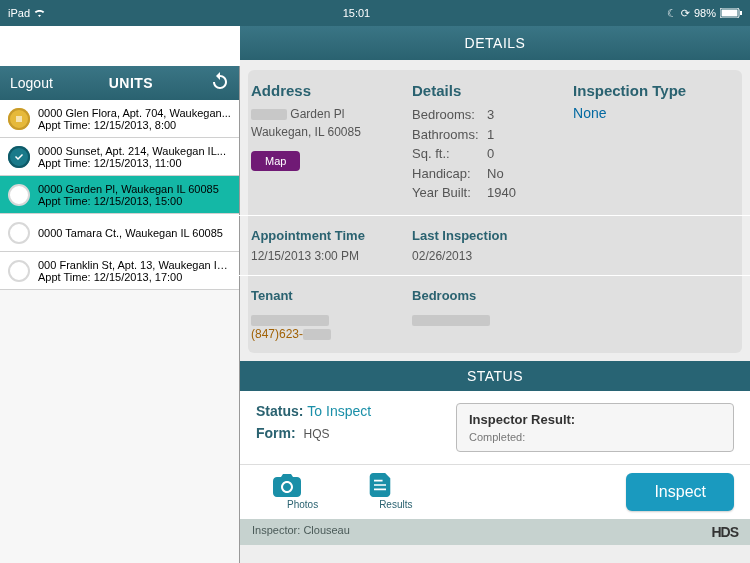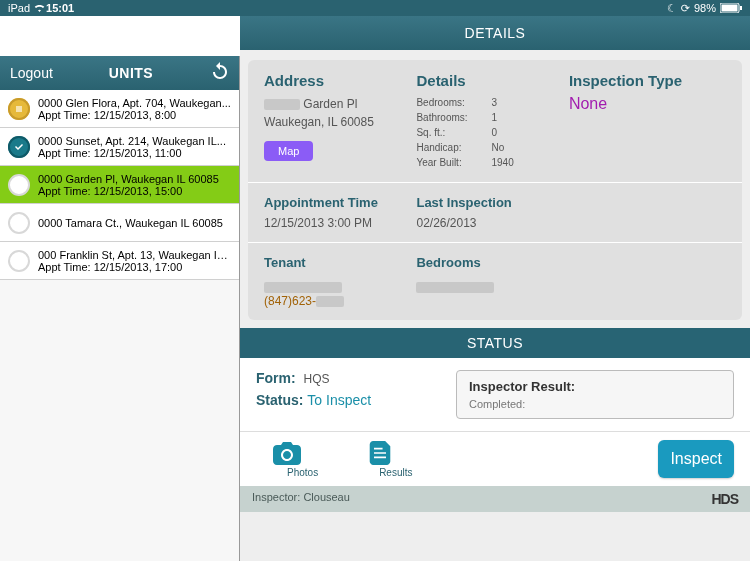--- a/index.html
+++ b/index.html
@@ -1,57 +1,57 @@
 <!DOCTYPE html>
 <html><head>
 <meta charset="utf-8">
 <style>
 * { box-sizing: border-box; margin: 0; padding: 0; }
 body { font-family: -apple-system, Helvetica, Arial, sans-serif; width: 750px; height: 563px; overflow: hidden; background: #fff; }
 
-.status-bar { height: 16px; background: #2a6270; color: #fff; display: flex; align-items: center; padding: 0 8px; font-size: 11px; }
+.status-bar { height: 26px; background: #2a6270; color: #fff; display: flex; align-items: center; padding: 0 8px; font-size: 11px; }
 .status-bar .left { flex: 0 0 auto; display: flex; align-items: center; gap: 3px; }
-.status-bar .center { flex: 1; font-weight: 700; }
+.status-bar .center { flex: 1; text-align: center; font-weight: 400; }
 .status-bar .right { flex: 0 0 auto; display: flex; align-items: center; gap: 4px; }
 
 .app { display: flex; height: 545px; }
 
 .sidebar { width: 240px; background: #fff; border-right: 1px solid #999; display: flex; flex-direction: column; margin-top: 40px; }
 .sidebar-header { height: 34px; background: linear-gradient(#3a7585, #2a6270); color: #fff; display: flex; align-items: center; padding: 0 10px; }
 .sidebar-header .logout { font-size: 14px; flex: 0 0 auto; cursor: pointer; }
 .sidebar-header .title { flex: 1; text-align: center; font-size: 14px; font-weight: bold; letter-spacing: 0.5px; }
 .sidebar-header .refresh { width: 20px; text-align: right; cursor: pointer; }
 
 .unit-list { flex: 1; overflow-y: auto; background: #f7f7f7; }
 .unit-item { display: flex; align-items: center; padding: 5px 8px; border-bottom: 1px solid #d0d0d0; background: #fff; cursor: pointer; height: 38px; }
-.unit-item.selected { background: #84cc16; }
+.unit-item.selected { background: #14b8a6; }
 .unit-item .status-circle { width: 22px; height: 22px; border-radius: 50%; margin-right: 8px; flex-shrink: 0; display: flex; align-items: center; justify-content: center; }
 .circle-gold { background: #e6b93a; box-shadow: inset 0 0 0 2px #c89b2a; }
 .circle-teal { background: #1a7a8a; box-shadow: inset 0 0 0 2px #0f5a68; }
 .circle-empty { background: #fff; border: 2px solid #d8d8d8; }
 .unit-text { flex: 1; overflow: hidden; }
 .unit-title { font-size: 11px; font-weight: 500; white-space: nowrap; overflow: hidden; text-overflow: ellipsis; color: #000; }
 .unit-sub { font-size: 11px; color: #000; }
 
 .main { flex: 1; background: #eee; display: flex; flex-direction: column; }
 .main-header { height: 34px; background: linear-gradient(#3a7585, #2a6270); color: #fff; display: flex; align-items: center; justify-content: center; font-size: 14px; font-weight: 500; letter-spacing: 0.5px; }
 
-.details-card { background: #e0e0e0; margin: 10px 8px 0 8px; border-radius: 6px; padding: 12px 16px; }
+.details-card { background: #e0e0e0; margin: 10px 8px 0 8px; border-radius: 6px; padding: 12px 3px; }
 .card-row { display: flex; }
 .card-col { flex: 1; }
 .card-col.narrow { flex: 0 0 33%; }
 .section-title { color: #2a6270; font-weight: 600; font-size: 13px; margin-bottom: 6px; }
 .section-title.big { font-size: 15px; }
 .redacted { display: inline-block; background: #c8c8c8; border-radius: 2px; height: 11px; vertical-align: middle; }
 .addr-line { font-size: 12px; color: #555; line-height: 1.5; }
 .addr-line .redacted { width: 36px; }
-.map-btn { margin-top: 10px; background: #8b5cf6; color: #fff; border: none; border-radius: 4px; padding: 4px 14px; font-size: 11px; cursor: pointer; }
-.kv { display: flex; font-size: 10px; color: #555; line-height: 1.5; align-items: center; }
+.map-btn { margin-top: 10px; background: #701a75; color: #fff; border: none; border-radius: 4px; padding: 4px 14px; font-size: 11px; cursor: pointer; }
+.kv { display: flex; font-size: 13px; color: #555; line-height: 1.5; align-items: center; }
 .kv .k { width: 75px; }
-.link-none { color: #a21caf; font-size: 16px; cursor: pointer; }
+.link-none { color: #0369a1; font-size: 14px; cursor: pointer; }
 .divider { border-top: 1px solid #fff; margin: 12px -16px; }
 .val { font-size: 12px; color: #555; }
 .tenant-red { width: 78px; height: 11px; margin-top: 4px; }
 .phone { font-size: 12px; color: #a16207; }
 .phone .redacted { width: 28px; }
 
 .status-band { background: #286474; color: #fff; text-align: center; padding: 7px 0; font-size: 14px; font-weight: 500; letter-spacing: 0.5px; margin-top: 8px; }
 
 .status-section { background: #fff; padding: 12px 16px; display: flex; gap: 20px; }
 .status-left { flex: 0 0 180px; font-size: 14px; }
@@ -61,21 +61,21 @@
 .form-val { font-size: 12px; color: #555; margin-left: 4px; }
 .result-box { flex: 1; border: 1px solid #bbb; border-radius: 4px; padding: 8px 12px; background: #f6f6f6; }
 .result-title { font-size: 13px; font-weight: 600; color: #333; }
 .result-sub { font-size: 11px; color: #777; margin-top: 4px; }
 
 .action-bar { background: #fff; padding: 8px 16px; display: flex; align-items: center; border-top: 1px solid #ddd; }
 .action-icons { display: flex; gap: 30px; }
 .action-item { display: flex; flex-direction: column; align-items: center; cursor: pointer; }
 .action-icon { width: 28px; height: 24px; }
 .action-label { font-size: 10px; color: #2a6270; margin-top: 2px; padding-left: 31px; }
-.inspect-btn { margin-left: auto; background: #1a9abf; color: #fff; border: none; border-radius: 6px; padding: 10px 12px; font-size: 16px; font-weight: 500; cursor: pointer; box-shadow: 0 1px 2px rgba(0,0,0,0.2); }
+.inspect-btn { margin-left: auto; background: #1a9abf; color: #fff; border: none; border-radius: 6px; padding: 10px 28px; font-size: 16px; font-weight: 500; cursor: pointer; box-shadow: 0 1px 2px rgba(0,0,0,0.2); }
 
 .footer { background: #c6d2cf; padding: 5px 12px; display: flex; font-size: 11px; color: #4a5a58; }
 .footer .logo { margin-left: auto; font-weight: bold; font-size: 14px; letter-spacing: -1px; color: #333; }
 </style>
 </head>
 <body>
 
 <div class="status-bar">
   <div class="left">
     <span>iPad</span>
@@ -221,26 +221,26 @@
           <div class="redacted tenant-red"></div>
         </div>
       </div>
     </div>
 
     <div class="status-band">STATUS</div>
 
     <div class="status-section">
       <div class="status-left">
         <div class="row">
+          <span class="lbl">Status:</span>
+          <span class="vlnk">To Inspect</span>
+        </div>
+        <div class="row">
           <span class="lbl">Form:</span>
           <span class="form-val">HQS</span>
-        </div>
-        <div class="row">
-          <span class="lbl">Status:</span>
-          <span class="vlnk">To Inspect</span>
         </div>
       </div>
       <div class="result-box">
         <div class="result-title">Inspector Result:</div>
         <div class="result-sub">Completed:</div>
       </div>
     </div>
 
     <div class="action-bar">
       <div class="action-icons">

